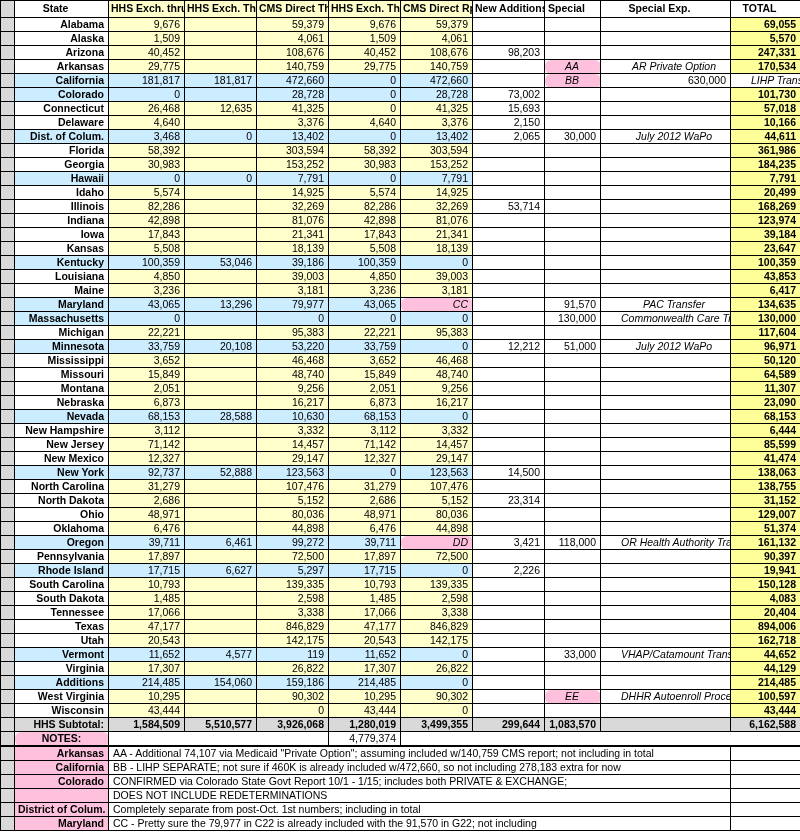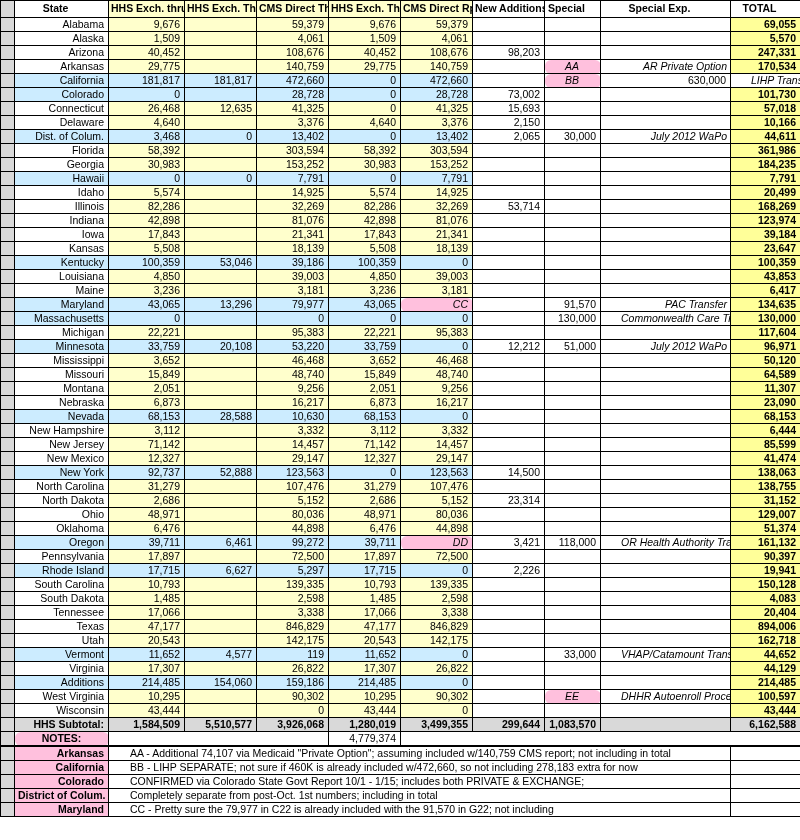--- a/index.html
+++ b/index.html
@@ -1,33 +1,33 @@
 <!DOCTYPE html>
 <html><head>
 <meta charset="utf-8">
 <style>
   html,body{margin:0;padding:0;background:#ffffff;}
   body{font-family:"Liberation Sans", sans-serif;font-size:11px;color:#000;}
   #sheet{width:800px;height:840px;position:relative;overflow:hidden;}
   table{border-collapse:collapse;table-layout:fixed;width:800px;}
   td,th{border:1px solid #000;padding:0 3px;height:13px;line-height:13px;font-size:10.5px;vertical-align:middle;overflow:hidden;white-space:nowrap;}
   .hdr td{font-weight:bold;text-align:center;vertical-align:bottom;height:auto;padding:2px 14px 3px 2px;line-height:11px;font-size:10.5px;}
-  .state{text-align:right;font-weight:normal;padding-right:4px;}
+  .state{text-align:right;font-weight:bold;padding-right:4px;}
   .num{text-align:right;padding-right:4px;}
   .ctr{text-align:center;}
   .ital{font-style:italic;}
-  .left{text-align:right;padding-left:20px;font-style:italic;}
+  .left{text-align:center;padding-left:20px;font-style:italic;}
   .yellow{background:#ffffcc;}
   .blue{background:#ccecff;}
   .pink{background:#ffc0dd;border-radius:6px;}
   .total-row td{font-weight:bold;background:#d9d9d9;}
   .total-cell{background:#ffff99;font-weight:bold;}
   .notes td{font-size:10.5px;height:13px;}
   .notes .lbl{text-align:right;font-weight:bold;background:#ffc0dd;padding-right:4px;}
-  .notes .txt{text-align:left;padding-left:21px;margin-left:16px;}
+  .notes .txt{text-align:left;padding-left:4px;margin-left:16px;}
   .noteshdr{background:#ffc0dd;text-align:center;font-weight:bold;border-radius:6px;}
   .leftbar{background:#d9d9d9;}
 </style>
 </head>
 <body>
 
 <div id="sheet">
 
   <table>
     <colgroup>
@@ -753,20 +753,26 @@
           <td></td>
         </tr>
         <tr>
           <td class="leftbar"></td>
           <td class="lbl">Colorado</td>
           <td class="txt">CONFIRMED via Colorado State Govt Report 10/1 - 1/15; includes both PRIVATE &amp; EXCHANGE;</td>
           <td></td>
         </tr>
         <tr>
           <td class="leftbar"></td>
+          <td class="lbl"></td>
+          <td class="txt">DOES NOT INCLUDE REDETERMINATIONS</td>
+          <td></td>
+        </tr>
+        <tr>
+          <td class="leftbar"></td>
           <td class="lbl">District of Colum.</td>
           <td class="txt">Completely separate from post-Oct. 1st numbers; including in total</td>
           <td></td>
         </tr>
         <tr>
           <td class="leftbar"></td>
           <td class="lbl">Maryland</td>
           <td class="txt">CC - Pretty sure the 79,977 in C22 is already included with the 91,570 in G22; not including</td>
           <td></td>
         </tr>

